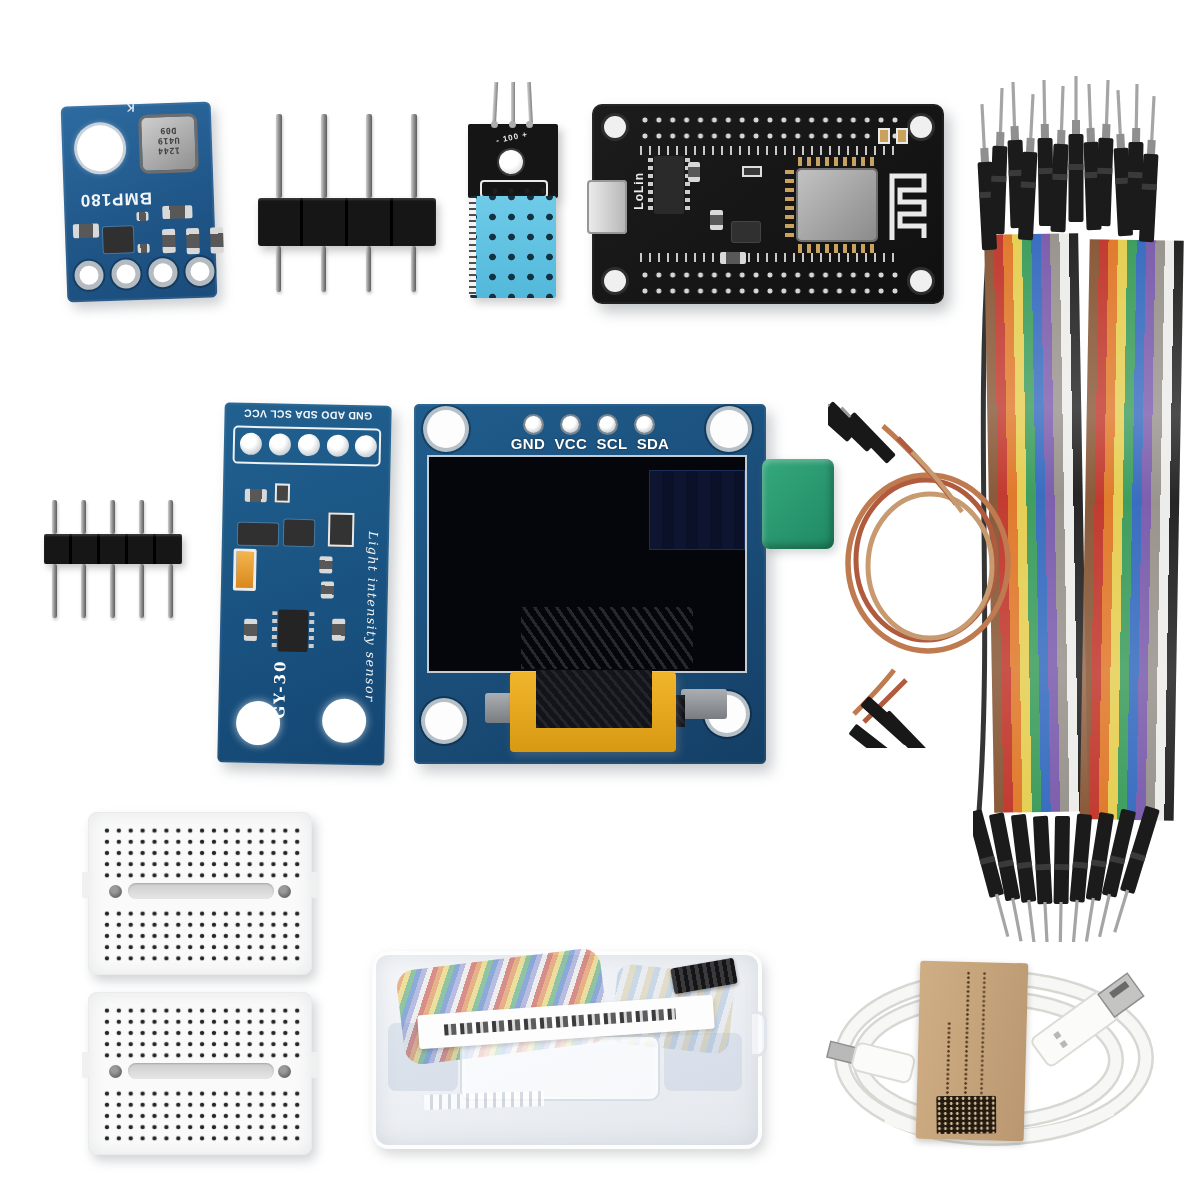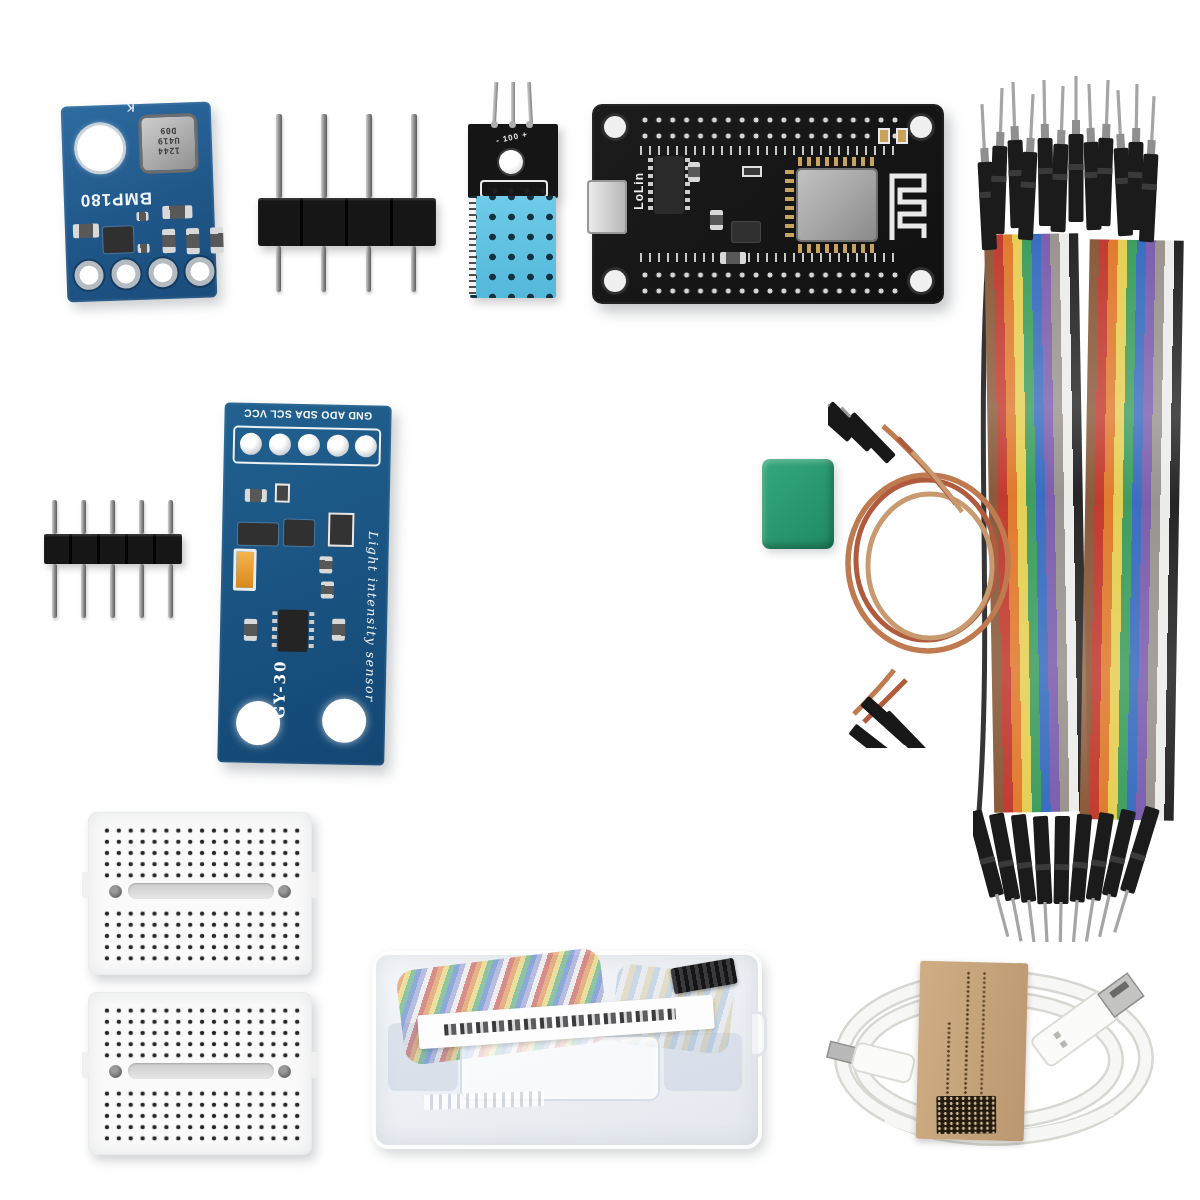--- a/index.html
+++ b/index.html
@@ -421,20 +421,40 @@
     <div class="abs smd-v gy-s8"></div>
     <div class="abs gy-chip"></div>
     <div class="abs smd-v gy-s9"></div>
     <div class="abs smd-v gy-s10"></div>
     <div class="abs gy-side">Light intensity sensor</div>
     <div class="abs gy-model">GY-30</div>
     <div class="abs gy-hole gy-hl"></div>
     <div class="abs gy-hole gy-hr"></div>
   </div>
 
+  <div class="item oled">
+    <div class="abs oled-hole oled-c1"></div>
+    <div class="abs oled-hole oled-c2"></div>
+    <div class="abs oled-hole oled-c3"></div>
+    <div class="abs oled-hole oled-c4"></div>
+    <div class="abs oled-pin oled-p1"></div>
+    <div class="abs oled-pin oled-p2"></div>
+    <div class="abs oled-pin oled-p3"></div>
+    <div class="abs oled-pin oled-p4"></div>
+    <div class="abs oled-lbls">GND VCC SCL SDA</div>
+    <div class="abs oled-screen">
+      <div class="abs oled-patch"></div>
+      <div class="abs oled-hatch"></div>
+      <div class="abs oled-foot oled-f1"></div>
+      <div class="abs oled-foot oled-f2"></div>
+      <div class="abs oled-flex1"></div>
+    </div>
+    <div class="abs oled-tape"></div>
+    <div class="abs oled-flex2"></div>
+  </div>
 
   <div class="item gpad"></div>
 
   <div class="item dloop">
     <svg width="195" height="370" viewBox="0 0 195 370">
       <ellipse cx="100" cy="185" rx="80" ry="88" fill="none" stroke="#bf7a50" stroke-width="5.5"></ellipse>
       <ellipse cx="98" cy="182" rx="70" ry="80" fill="none" stroke="#b05a3e" stroke-width="5"></ellipse>
       <ellipse cx="102" cy="188" rx="62" ry="72" fill="none" stroke="#c89a70" stroke-width="5"></ellipse>
       <path d="M55 48 C 80 70, 100 92, 122 118" fill="none" stroke="#bf7a50" stroke-width="5"></path>
       <path d="M70 60 C 92 82, 108 100, 128 126" fill="none" stroke="#b05a3e" stroke-width="5"></path>

